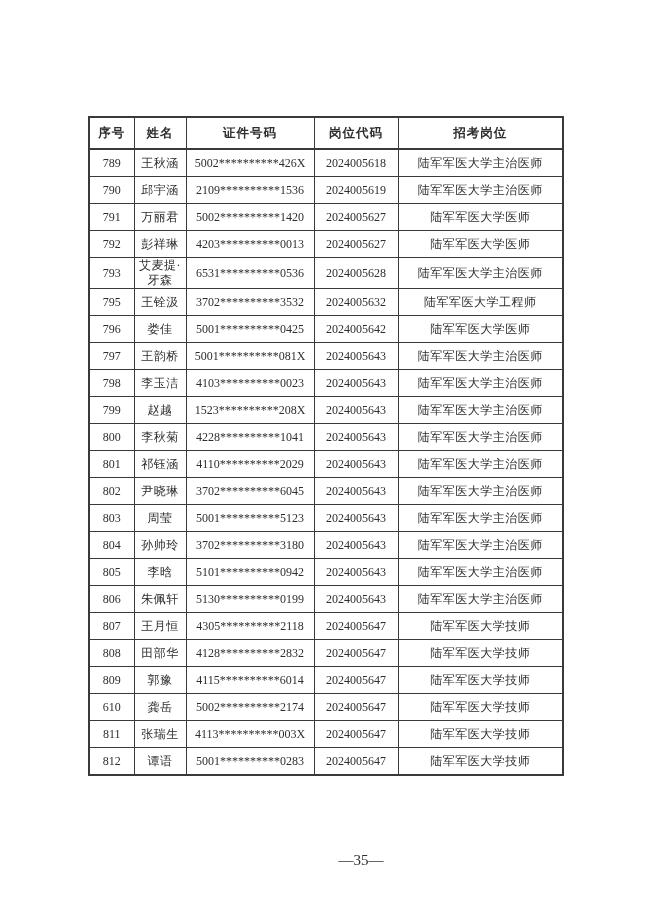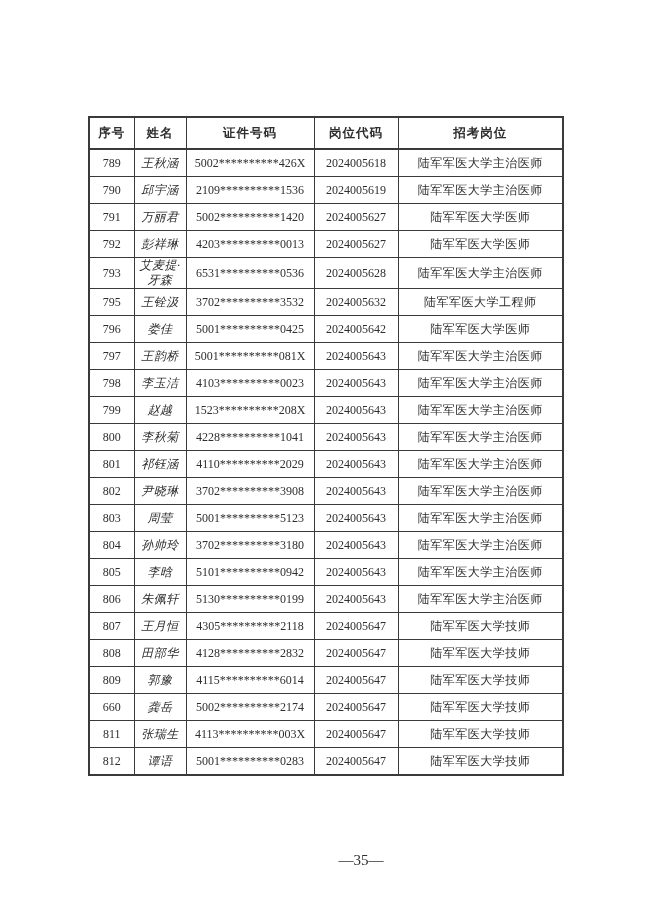--- a/index.html
+++ b/index.html
@@ -50,21 +50,20 @@
     letter-spacing: 1px;
   }
   td {
     height: 26px;
     font-size: 12px;
     line-height: 15px;
   }
   td.c1 {
     white-space: pre-line;
     letter-spacing: 0.5px;
-    font-style: italic;
   }
   td.c0, td.c2, td.c3 {
     font-family: "Liberation Serif", "DejaVu Serif", serif;
   }
   td.c4 {
     letter-spacing: 0.5px;
     margin-top: 12px;
   }
   .page-number {
     position: absolute;
@@ -181,21 +180,21 @@
         <tr>
           <td class="c0">801</td>
           <td class="c1">祁钰涵</td>
           <td class="c2">4110**********2029</td>
           <td class="c3">2024005643</td>
           <td class="c4">陆军军医大学主治医师</td>
         </tr>
         <tr>
           <td class="c0">802</td>
           <td class="c1">尹晓琳</td>
-          <td class="c2">3702**********3908</td>
+          <td class="c2">3702**********6045</td>
           <td class="c3">2024005643</td>
           <td class="c4">陆军军医大学主治医师</td>
         </tr>
         <tr>
           <td class="c0">803</td>
           <td class="c1">周莹</td>
           <td class="c2">5001**********5123</td>
           <td class="c3">2024005643</td>
           <td class="c4">陆军军医大学主治医师</td>
         </tr>
@@ -235,21 +234,21 @@
           <td class="c4">陆军军医大学技师</td>
         </tr>
         <tr>
           <td class="c0">809</td>
           <td class="c1">郭豫</td>
           <td class="c2">4115**********6014</td>
           <td class="c3">2024005647</td>
           <td class="c4">陆军军医大学技师</td>
         </tr>
         <tr>
-          <td class="c0">660</td>
+          <td class="c0">610</td>
           <td class="c1">龚岳</td>
           <td class="c2">5002**********2174</td>
           <td class="c3">2024005647</td>
           <td class="c4">陆军军医大学技师</td>
         </tr>
         <tr>
           <td class="c0">811</td>
           <td class="c1">张瑞生</td>
           <td class="c2">4113**********003X</td>
           <td class="c3">2024005647</td>

